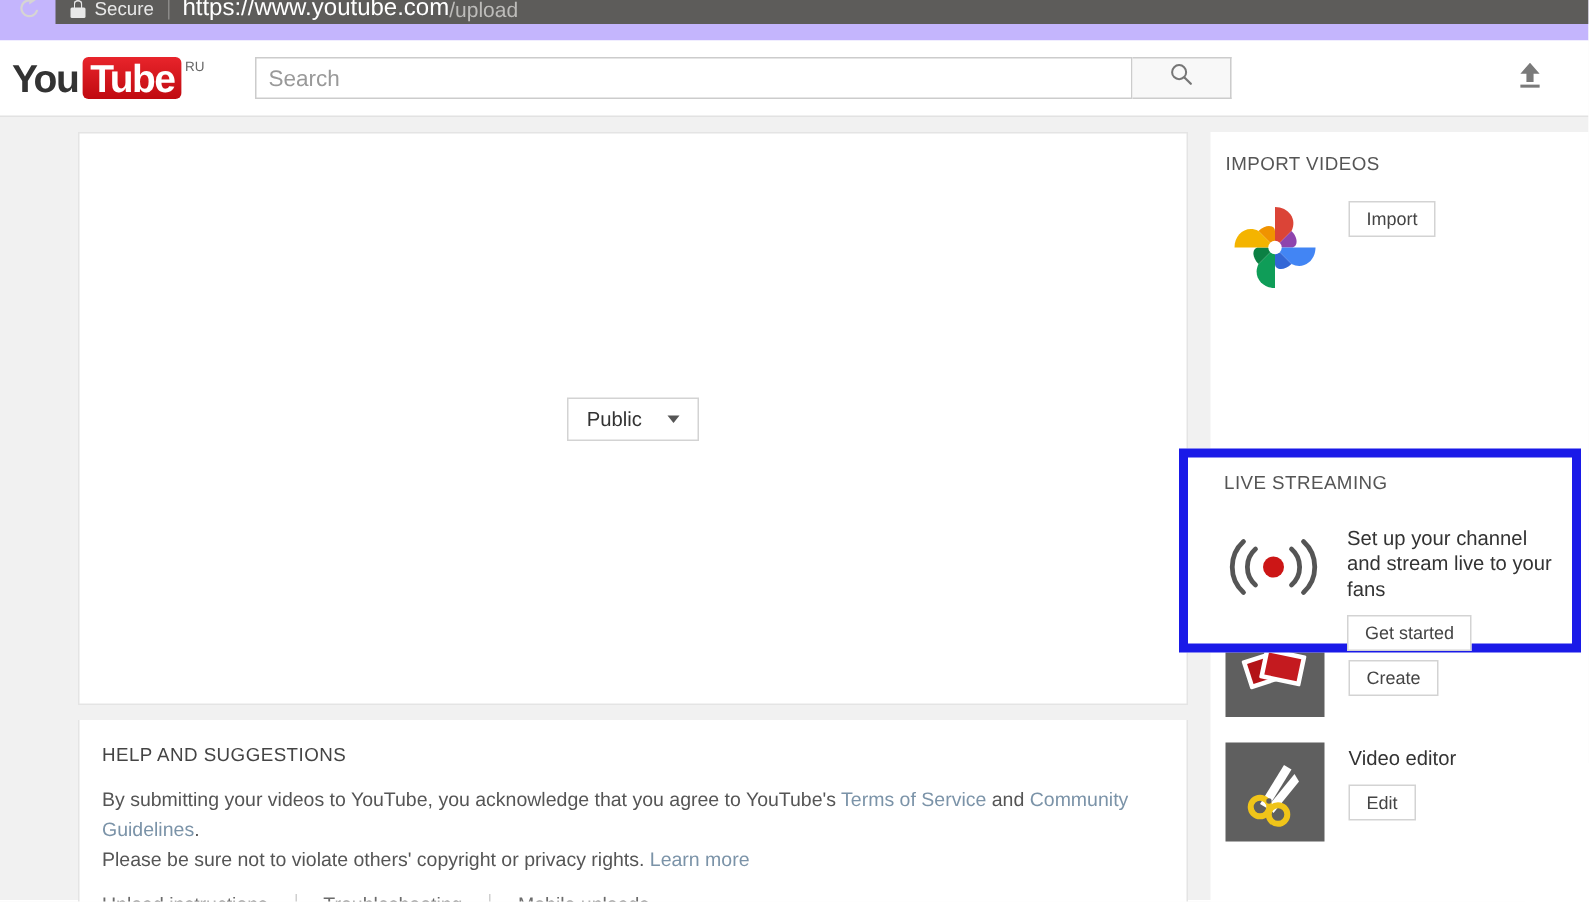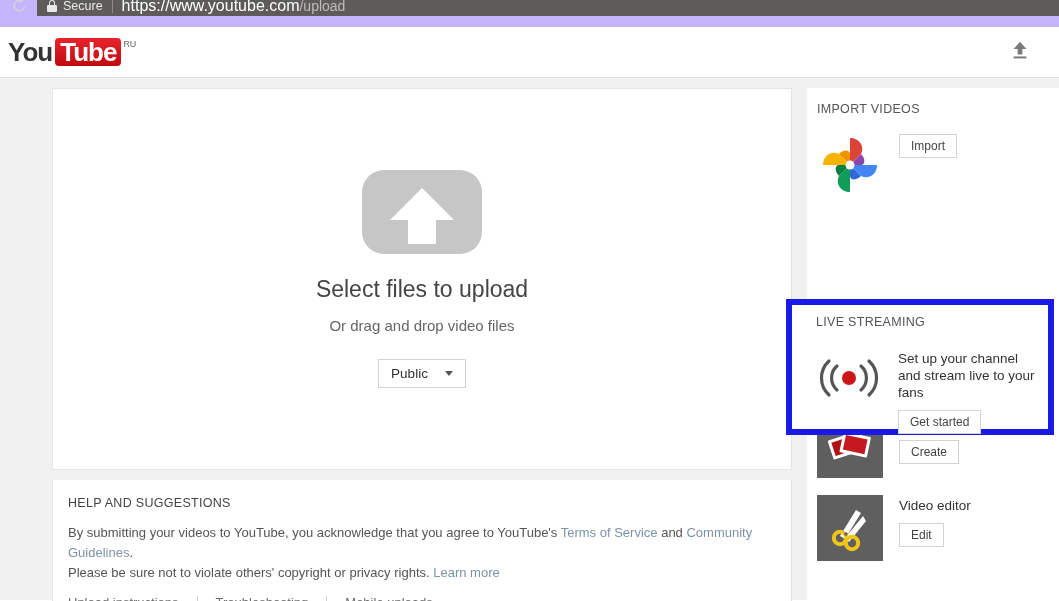--- a/index.html
+++ b/index.html
@@ -301,45 +301,48 @@
 
 <div id="masthead">
   <div id="yt-logo">
     <span class="you">You</span>
     <span class="tube-box">
       <span class="tube">Tube</span>
     </span>
     <span id="yt-country">RU</span>
   </div>
 
+  <div id="search-area">
+    <input id="search-input" type="text" placeholder="Search" style="">
+    <div id="search-button">
+      <span>
+        <svg width="17" height="17" viewBox="0 0 24 24" aria-hidden="true">
+          <circle cx="10" cy="10" r="6.6" fill="none" stroke="#767676" stroke-width="1.9"></circle>
+          <line x1="15" y1="15" x2="21" y2="21" stroke="#767676" stroke-width="2.1" stroke-linecap="round"></line>
+        </svg>
+      </span>
+    </div>
+  </div>
 
   <div id="upload-button-top">
     <span>
       <svg width="22" height="22" viewBox="0 0 24 24" aria-hidden="true">
         <polygon points="12,3 19,11 14.6,11 14.6,17 9.4,17 9.4,11 5,11" fill="#7a7a7a"></polygon>
         <rect x="5" y="19" width="14" height="2.2" fill="#7a7a7a"></rect>
       </svg>
     </span>
   </div>
 </div>
 
 <div id="page">
   <div id="content-wrap">
 
     <div id="main-col">
 
       <div id="upload-card">
-        <div id="upload-dropzone">
-          <div id="big-upload-icon">
-            <div class="arrow-stem"></div>
-            <div class="arrow-head"></div>
-          </div>
-          <div id="upload-title">Select files to upload</div>
-          <div id="upload-subtitle">Or drag and drop video files</div>
-        </div>
         <div id="privacy-select">
           <span>Public</span>
           <span class="caret-down"></span>
         </div>
       </div>
 
       <div id="help-card">
         <div id="help-heading">HELP AND SUGGESTIONS</div>
         <div class="help-line">
           <span>By submitting your videos to YouTube, you acknowledge that you agree to YouTube's </span><a class="help-link">Terms of Service</a><span> and </span><a class="help-link">Community Guidelines</a><span>.</span>

